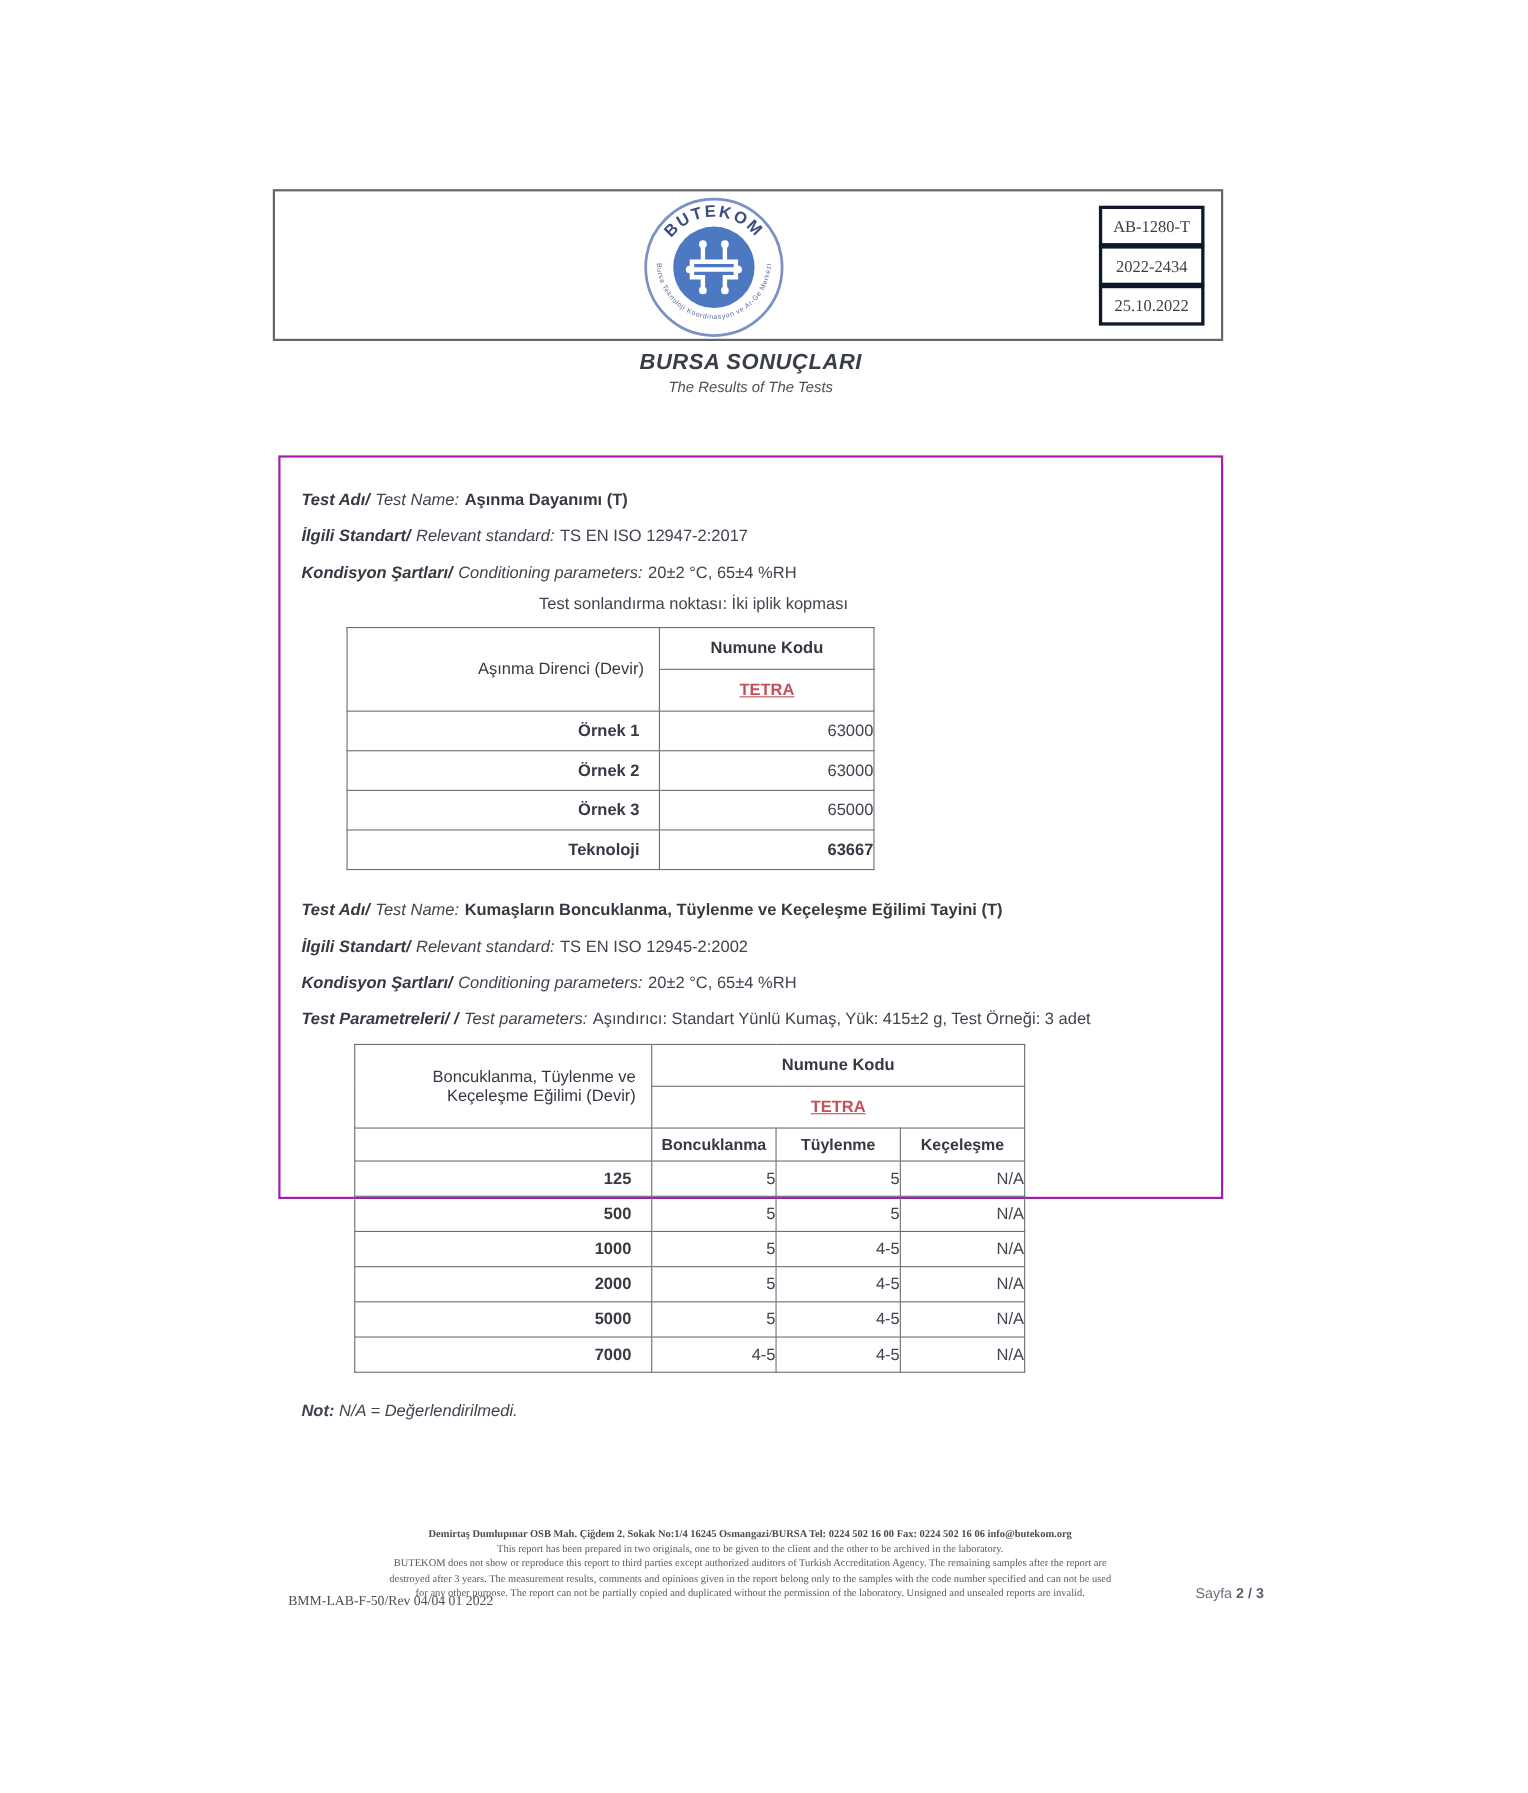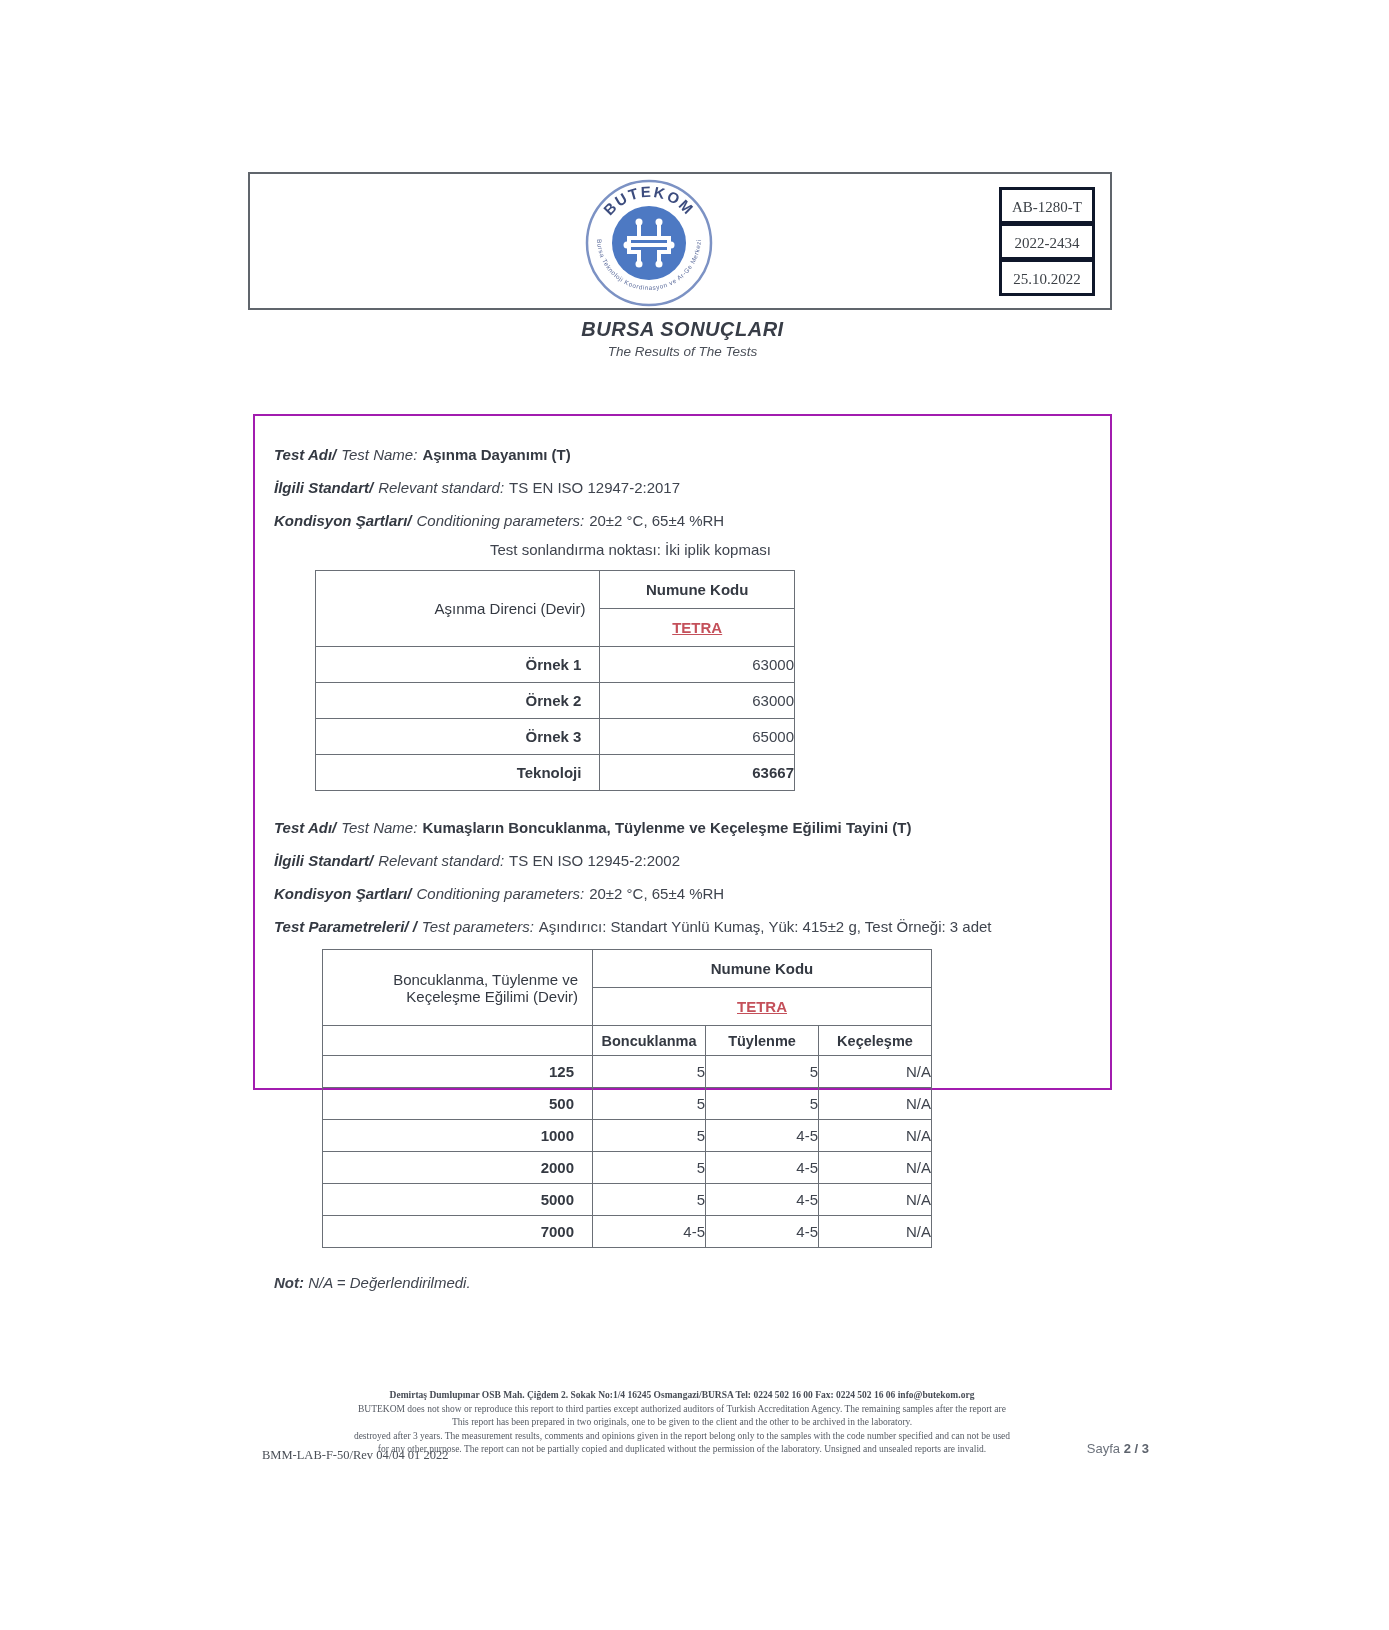--- a/index.html
+++ b/index.html
@@ -240,22 +240,22 @@
       </table>
 
     <div class="note-line">
       <span class="note-lbl">Not:</span>
       <span>N/A = Değerlendirilmedi.</span>
     </div>
   </div>
 
   <div class="footer">
     <div class="addr">Demirtaş Dumlupınar OSB Mah. Çiğdem 2. Sokak No:1/4 16245 Osmangazi/BURSA Tel: 0224 502 16 00 Fax: 0224 502 16 06 info@butekom.org</div>
+    <div>This report has been prepared in two originals, one to be given to the client and the other to be archived in the laboratory.</div>
     <div>BUTEKOM does not show or reproduce this report to third parties except authorized auditors of Turkish Accreditation Agency. The remaining samples after the report are</div>
-    <div>This report has been prepared in two originals, one to be given to the client and the other to be archived in the laboratory.</div>
     <div>destroyed after 3 years. The measurement results, comments and opinions given in the report belong only to the samples with the code number specified and can not be used</div>
     <div>for any other purpose. The report can not be partially copied and duplicated without the permission of the laboratory. Unsigned and unsealed reports are invalid.</div>
   </div>
   <div class="doc-code">BMM-LAB-F-50/Rev 04/04 01 2022</div>
   <div class="page-num">
     <span>Sayfa</span>
     <b>2 / 3</b>
   </div>
 
 </div>

